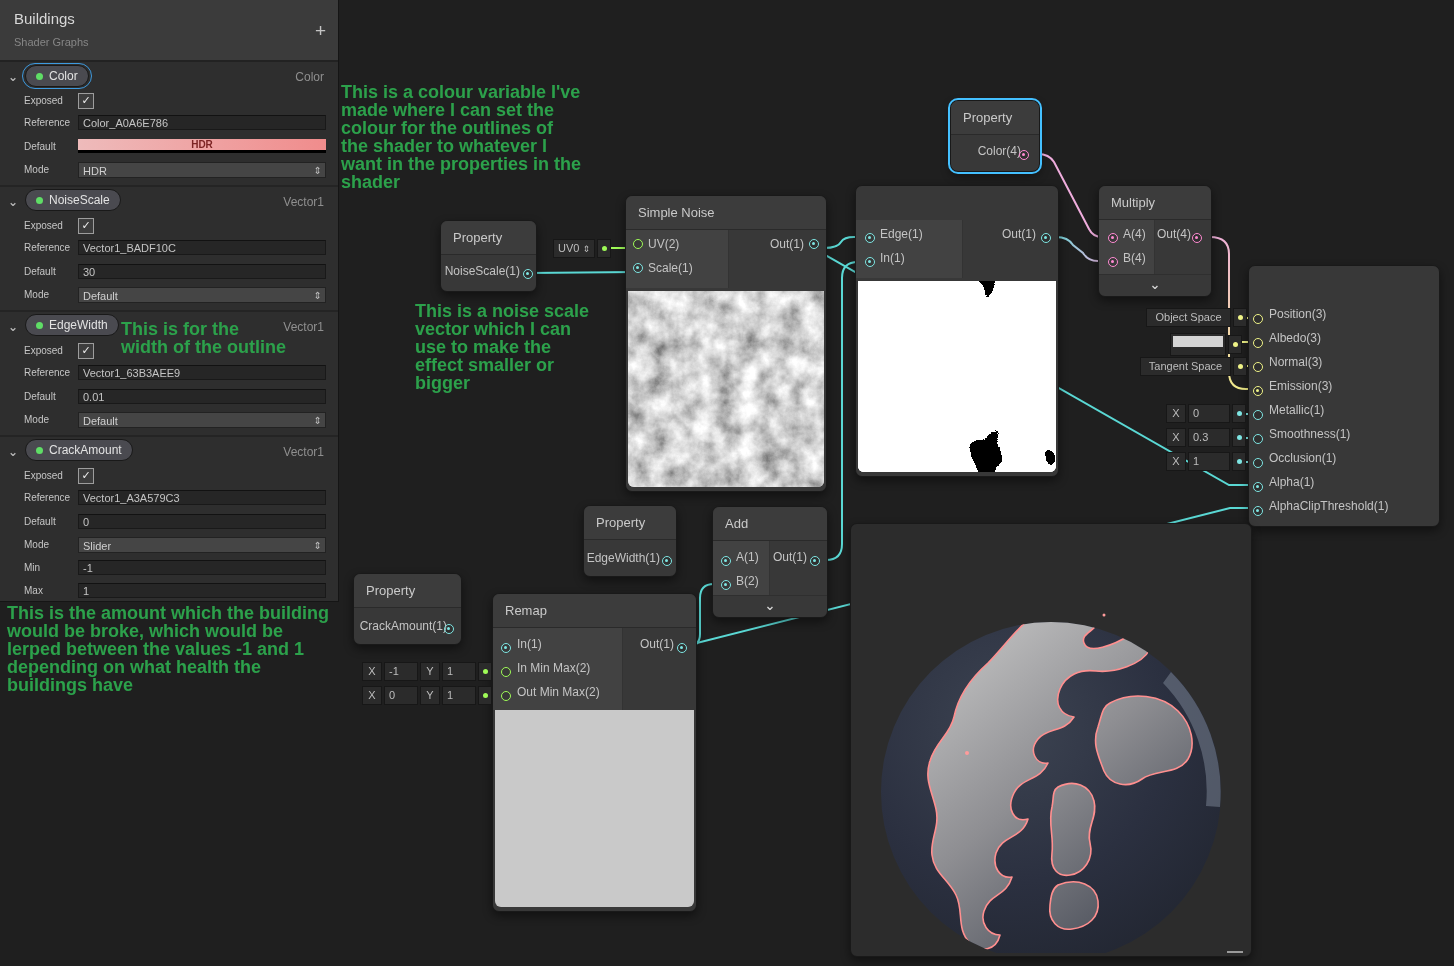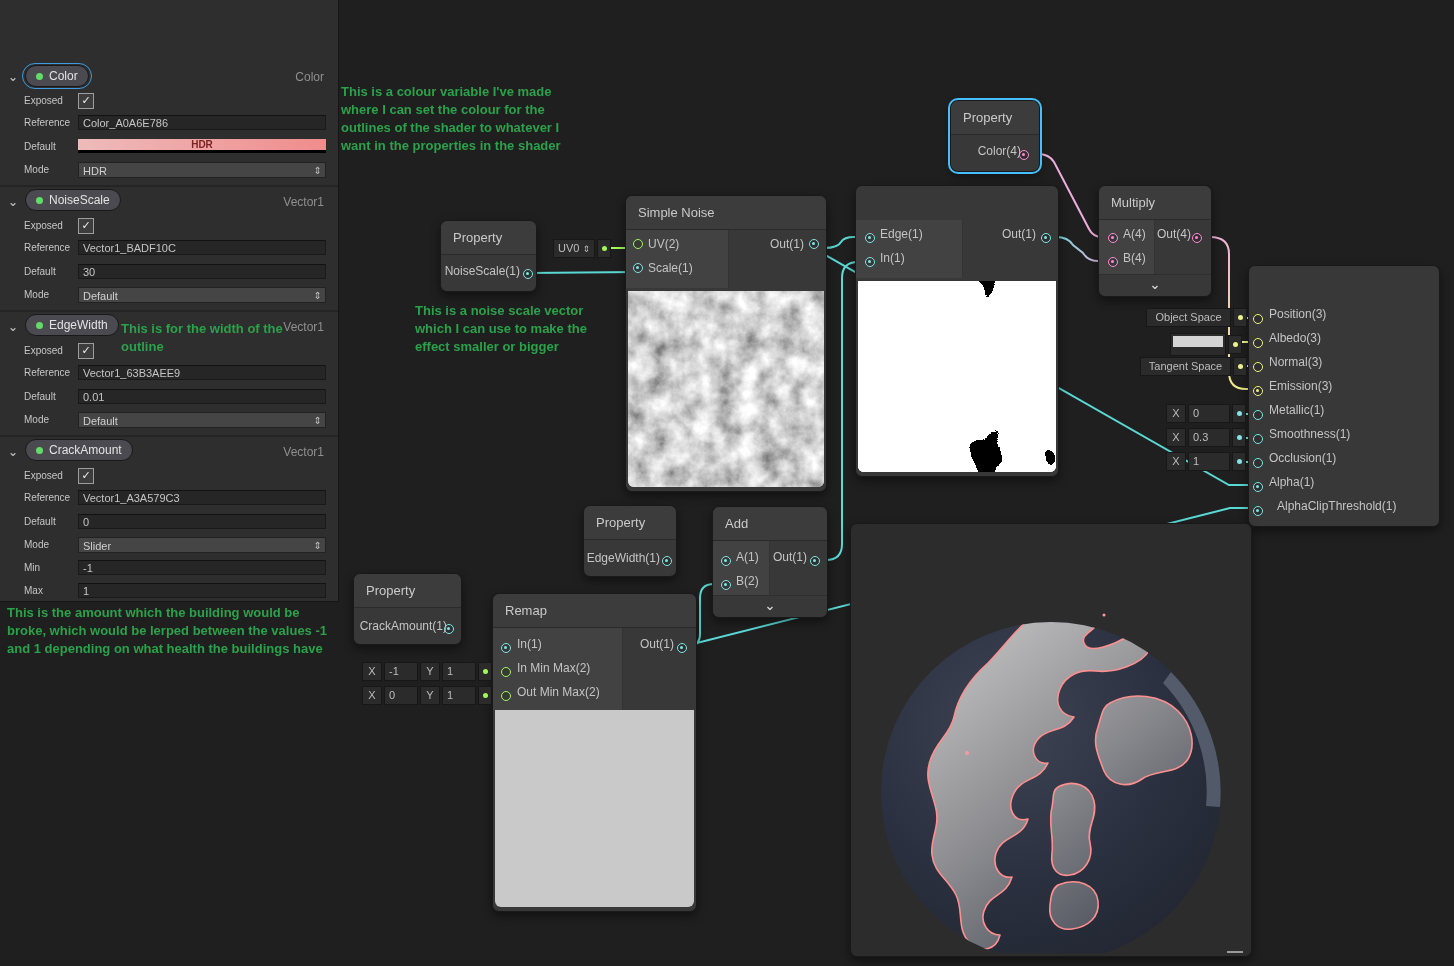--- a/index.html
+++ b/index.html
@@ -41,21 +41,21 @@
   .dropdown .updown{position:absolute;right:3px;top:0;font-size:10px;color:#bdbdbd}
   .pill{display:inline-flex;align-items:center;gap:6px;background:#4a4a50;border:1px solid #191919;
         border-radius:11px;height:20px;padding:0 10px;font-size:12px;color:#e2e2e2}
   .pill .dot{width:7px;height:7px;border-radius:50%;background:#5fdd66}
   .pill-sel{display:inline-block;border:1px solid #3e9adf;border-radius:14px;padding:1px 2px}
   .typelabel{position:absolute;right:14px;font-size:12px;color:#8f8f8f}
   .secchev{position:absolute;left:8px;font-size:12px;color:#b8b8b8;font-weight:bold}
   .checkbox{position:absolute;left:78px;width:14px;height:14px;background:#3d3d3d;border:1px solid #9d9d9d;
             color:#f0f0f0;font-size:11px;line-height:13px;text-align:center;font-weight:bold}
   
-  .ann{position:absolute;z-index:5;color:#2ca14b;font-size:13px;font-weight:bold;line-height:18px}
+  .ann{position:absolute;z-index:5;color:#2ca14b;font-size:18px;font-weight:bold;line-height:18px}
   .gripper{position:absolute;right:8px;bottom:3px;width:16px;height:2px;background:#9a9a9a;z-index:3}
 </style>
 </head>
 <body>
 
 <svg id="wires" width="1454" height="966">
   <defs>
     <linearGradient id="g-cp" gradientUnits="userSpaceOnUse" x1="1045" y1="237" x2="1112" y2="261">
       <stop offset="0" stop-color="#5ad8d4"></stop>
         <stop offset="1" stop-color="#efaddd"></stop>
@@ -81,20 +81,25 @@
     <path d="M1242,366 H1252" stroke="#eff387"></path>
     <path d="M1243,414 H1252" stroke="#7ee6e3"></path>
     <path d="M1243,438 H1252" stroke="#7ee6e3"></path>
     <path d="M1243,462 H1252" stroke="#7ee6e3"></path>
     <path d="M480,671 H505" stroke="#9ffb57"></path>
     <path d="M480,695 H505" stroke="#9ffb57"></path>
   </g>
 </svg>
 
 <div id="blackboard">
+  <div id="bb-header">
+    <div class="abs" style="left:14px;top:10px;font-size:15px;color:#d8d8d8">Buildings</div>
+    <div class="abs" style="left:14px;top:36px;font-size:11px;color:#868686">Shader Graphs</div>
+    <div class="abs" style="right:12px;top:20px;font-size:19px;color:#c4c4c4">+</div>
+  </div>
 
   <div class="sec" style="top:62px;height:123px">
     <span class="secchev" style="top:8px">⌄</span>
     <span class="pill-sel abs" style="left:22px;top:1px"><span class="pill">
           <span class="dot"></span>
           <span>Color</span>
         </span></span>
     <span class="typelabel" style="top:8px">Color</span>
     <span class="rowlabel" style="top:31px">Exposed</span>
     <span class="checkbox" style="top:31px">✓</span>
@@ -256,21 +261,21 @@
 
 <div class="node" style="left:1248px;top:265px;width:190px;height:260px">
   <div class="prow" style="left:20px;top:36px">Position(3)</div>
   <div class="prow" style="left:20px;top:60px">Albedo(3)</div>
   <div class="prow" style="left:20px;top:84px">Normal(3)</div>
   <div class="prow" style="left:20px;top:108px">Emission(3)</div>
   <div class="prow" style="left:20px;top:132px">Metallic(1)</div>
   <div class="prow" style="left:20px;top:156px">Smoothness(1)</div>
   <div class="prow" style="left:20px;top:180px">Occlusion(1)</div>
   <div class="prow" style="left:20px;top:204px">Alpha(1)</div>
-  <div class="prow" style="left:28px;top:228px">AlphaClipThreshold(1)</div>
+  <div class="prow" style="left:20px;top:228px">AlphaClipThreshold(1)</div>
   <span class="port" style="--c:#eff387;left:4px;top:48px"></span>
   <span class="port" style="--c:#eff387;left:4px;top:72px"></span>
   <span class="port" style="--c:#eff387;left:4px;top:96px"></span>
   <span class="port filled" style="--c:#eff387;left:4px;top:120px"></span>
   <span class="port" style="--c:#7ee6e3;left:4px;top:144px"></span>
   <span class="port" style="--c:#7ee6e3;left:4px;top:168px"></span>
   <span class="port" style="--c:#7ee6e3;left:4px;top:192px"></span>
   <span class="port filled" style="--c:#7ee6e3;left:4px;top:216px"></span>
   <span class="port filled" style="--c:#7ee6e3;left:4px;top:240px"></span>
 </div>

